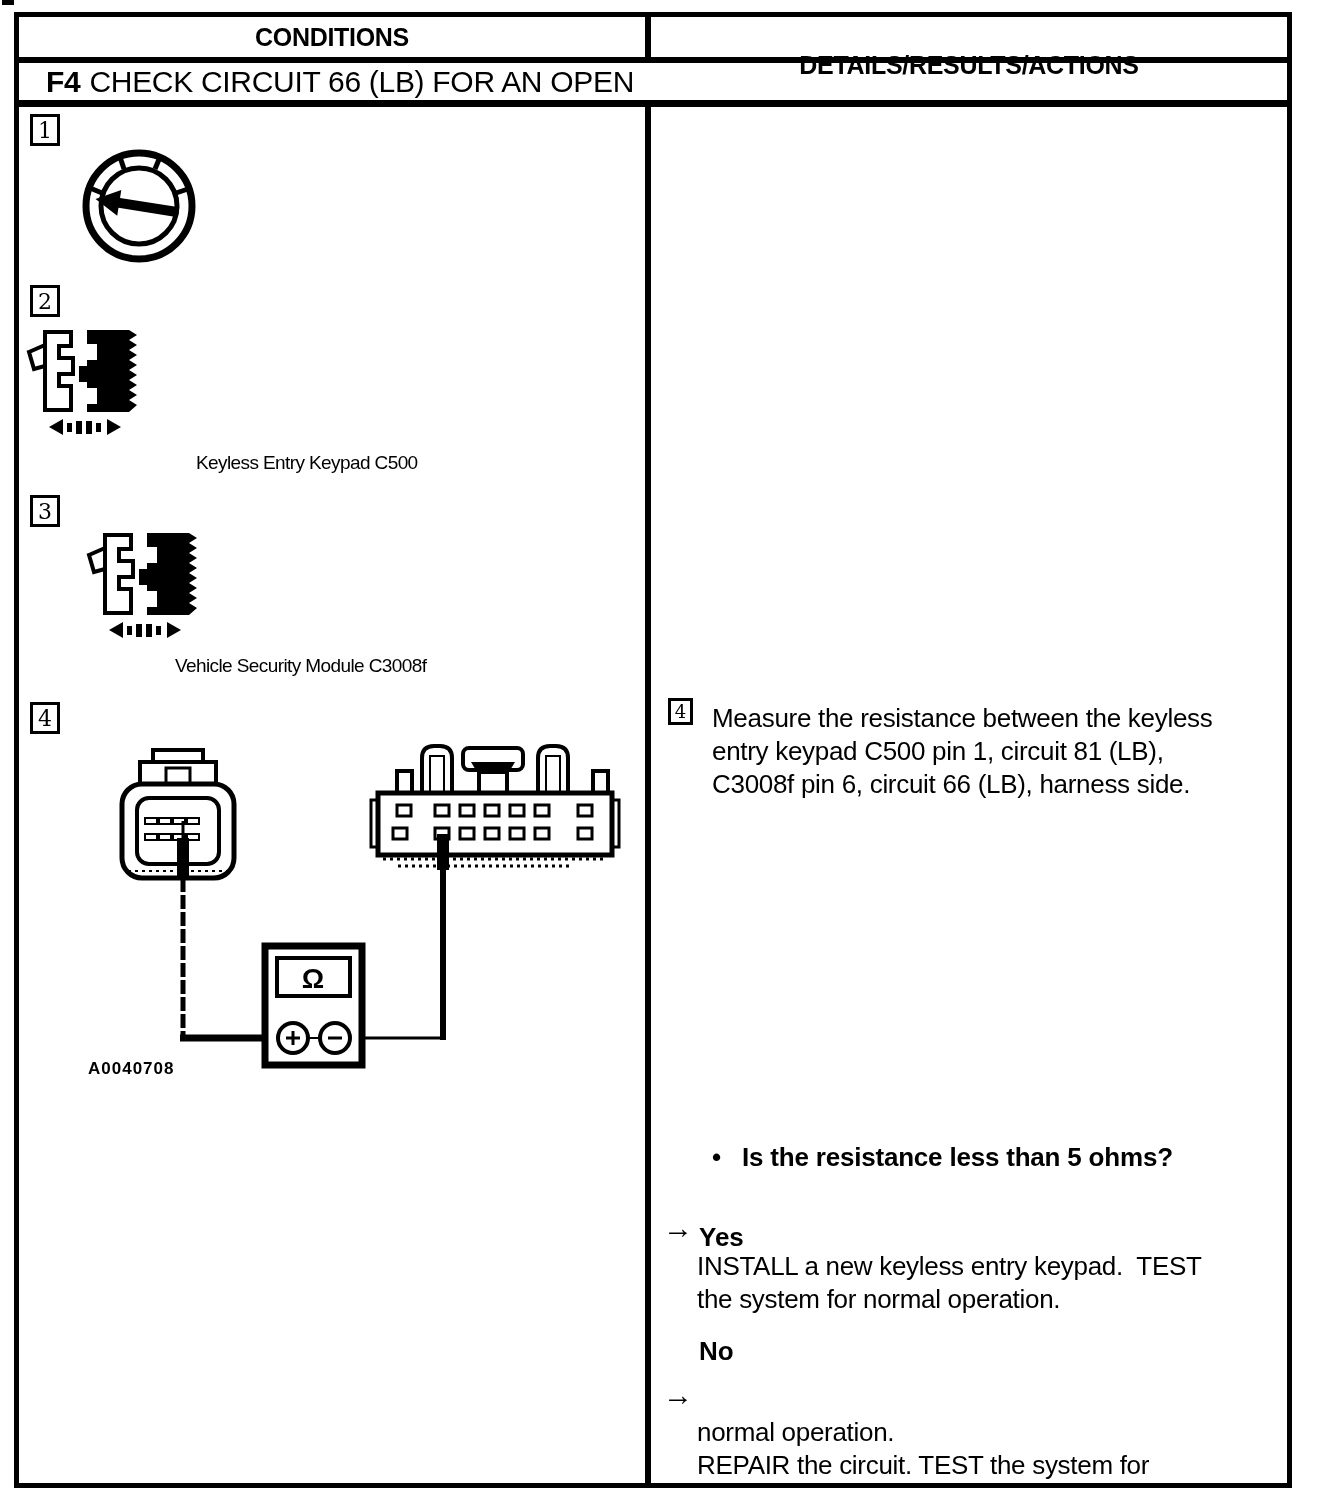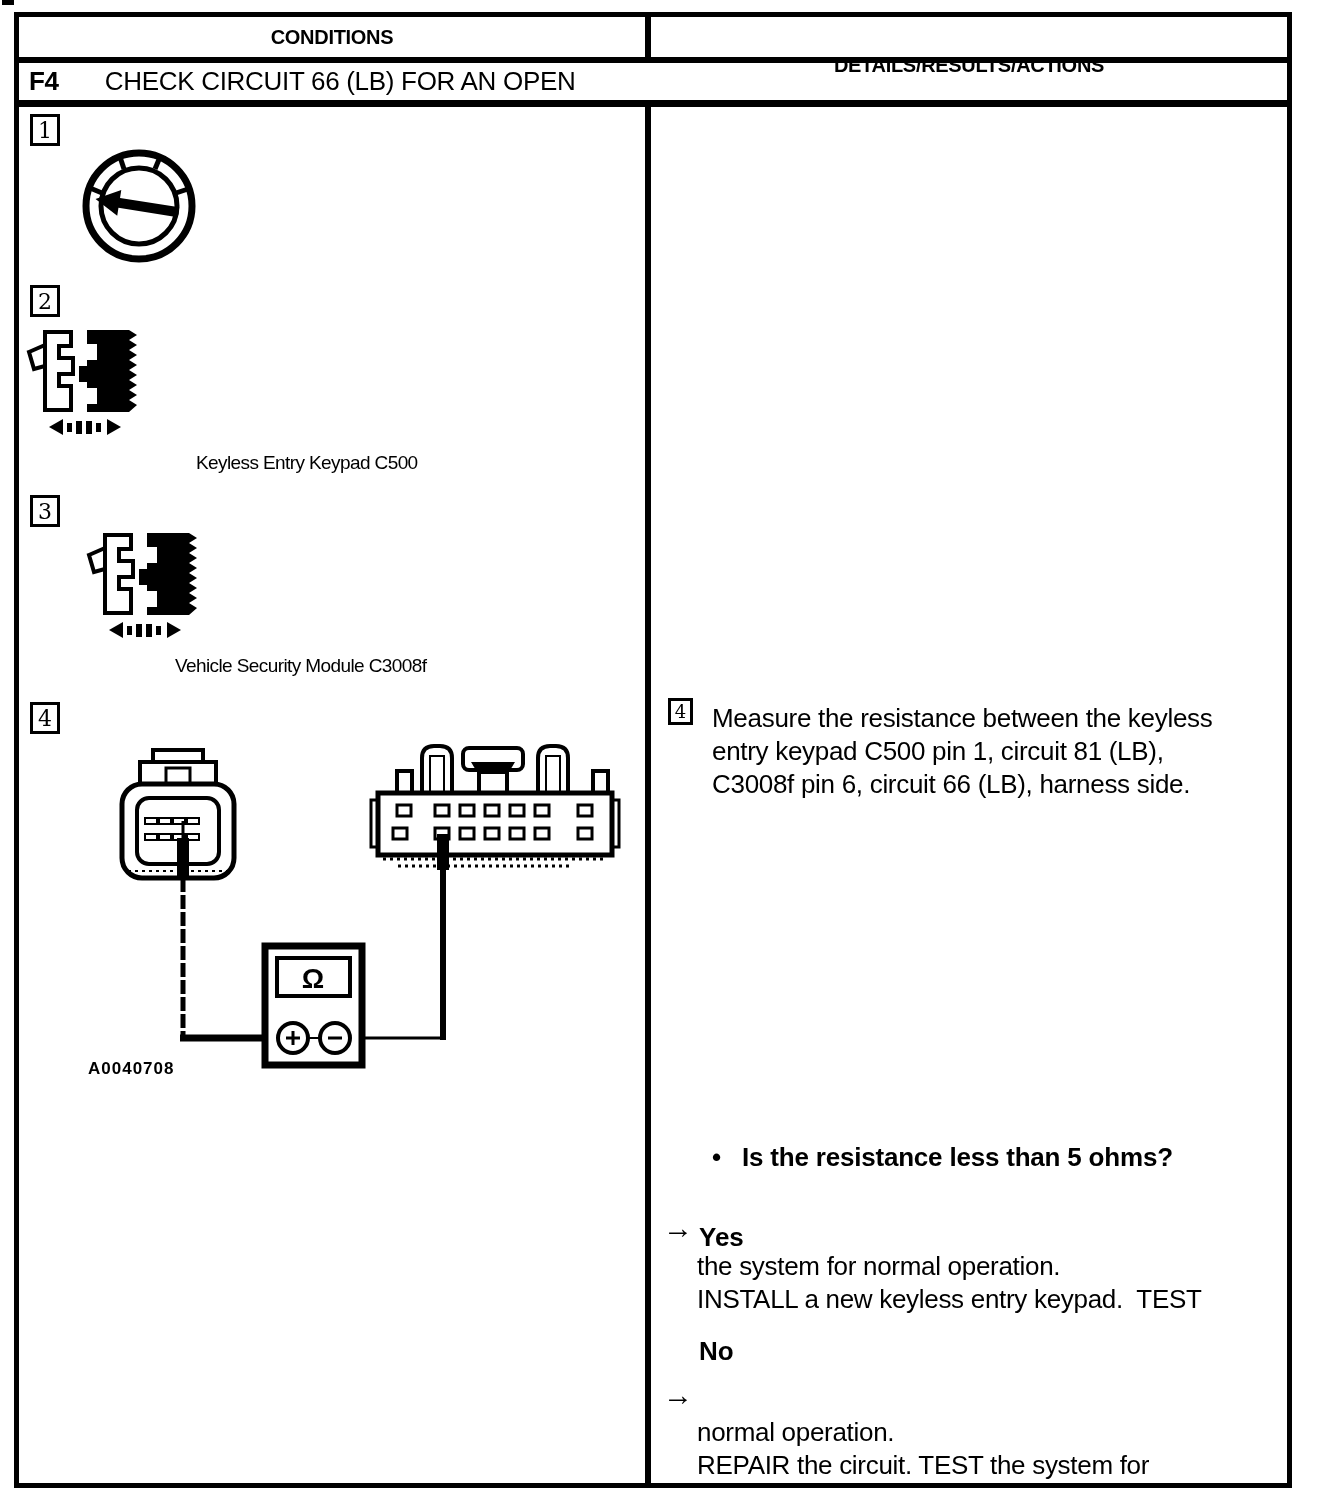--- a/index.html
+++ b/index.html
@@ -13,27 +13,27 @@
     border:5px solid #000;box-sizing:border-box;background:#fff;
   }
   .hline{position:absolute;left:0;right:0;background:#000;}
   .hline-1{top:40px;height:6px;}
   .hline-2{top:83px;height:7px;}
   .vline{position:absolute;width:6px;background:#000;left:626px;}
   .vline-header{top:0;height:40px;}
   .vline-body{top:90px;bottom:0;}
   .hdr{
     position:absolute;top:0;height:40px;display:flex;align-items:center;justify-content:center;
-    font-weight:bold;font-size:20px;letter-spacing:-0.3px;
+    font-weight:bold;font-size:25px;letter-spacing:-0.3px;
   }
   .hdr-left{left:0;width:626px;}
   .hdr-right{left:632px;right:0;margin-top:28px;}
   .f4row{
     position:absolute;left:0;right:0;top:46px;height:37px;display:flex;align-items:center;
-    padding-left:10px;font-size:26px;letter-spacing:-0.3px;white-space:pre;gap:37px;
+    padding-left:27px;font-size:30px;letter-spacing:-0.3px;white-space:pre;
   }
   .tid{font-weight:bold;margin-right:9px;}
   .numbox{
     position:absolute;width:30px;height:32px;border:3px solid #000;box-sizing:border-box;
     display:flex;align-items:center;justify-content:center;
     font-family:"DejaVu Serif",serif;font-size:22px;background:#fff;
   }
   .numbox-sm{
     position:absolute;width:25px;height:27px;border:3px solid #000;box-sizing:border-box;
     display:flex;align-items:center;justify-content:center;
@@ -195,22 +195,22 @@
     <div class="line">Measure the resistance between the keyless</div>
     <div class="line">entry keypad C500 pin 1, circuit 81 (LB),</div>
     <div class="line">C3008f pin 6, circuit 66 (LB), harness side.</div>
   </div>
 
   <div class="question" style="left:712px;top:1142px;"><span class="bullet">•</span><span>Is the resistance less than 5 ohms?</span></div>
 
   <div class="arrow" style="left:663px;top:1213px;">→</div>
   <div class="outcome-label" style="left:699px;top:1222px;">Yes</div>
   <div class="rc-text" style="left:697px;top:1250px;">
+    <div class="line">INSTALL a new keyless entry keypad.  TEST</div>
     <div class="line">the system for normal operation.</div>
-    <div class="line">INSTALL a new keyless entry keypad.  TEST</div>
   </div>
 
   <div class="arrow" style="left:663px;top:1380px;">→</div>
   <div class="outcome-label" style="left:699px;top:1336px;">No</div>
   <div class="rc-text" style="left:697px;top:1416px;">
     <div class="line">normal operation.</div>
     <div class="line">REPAIR the circuit. TEST the system for</div>
   </div>
 
 </div>

